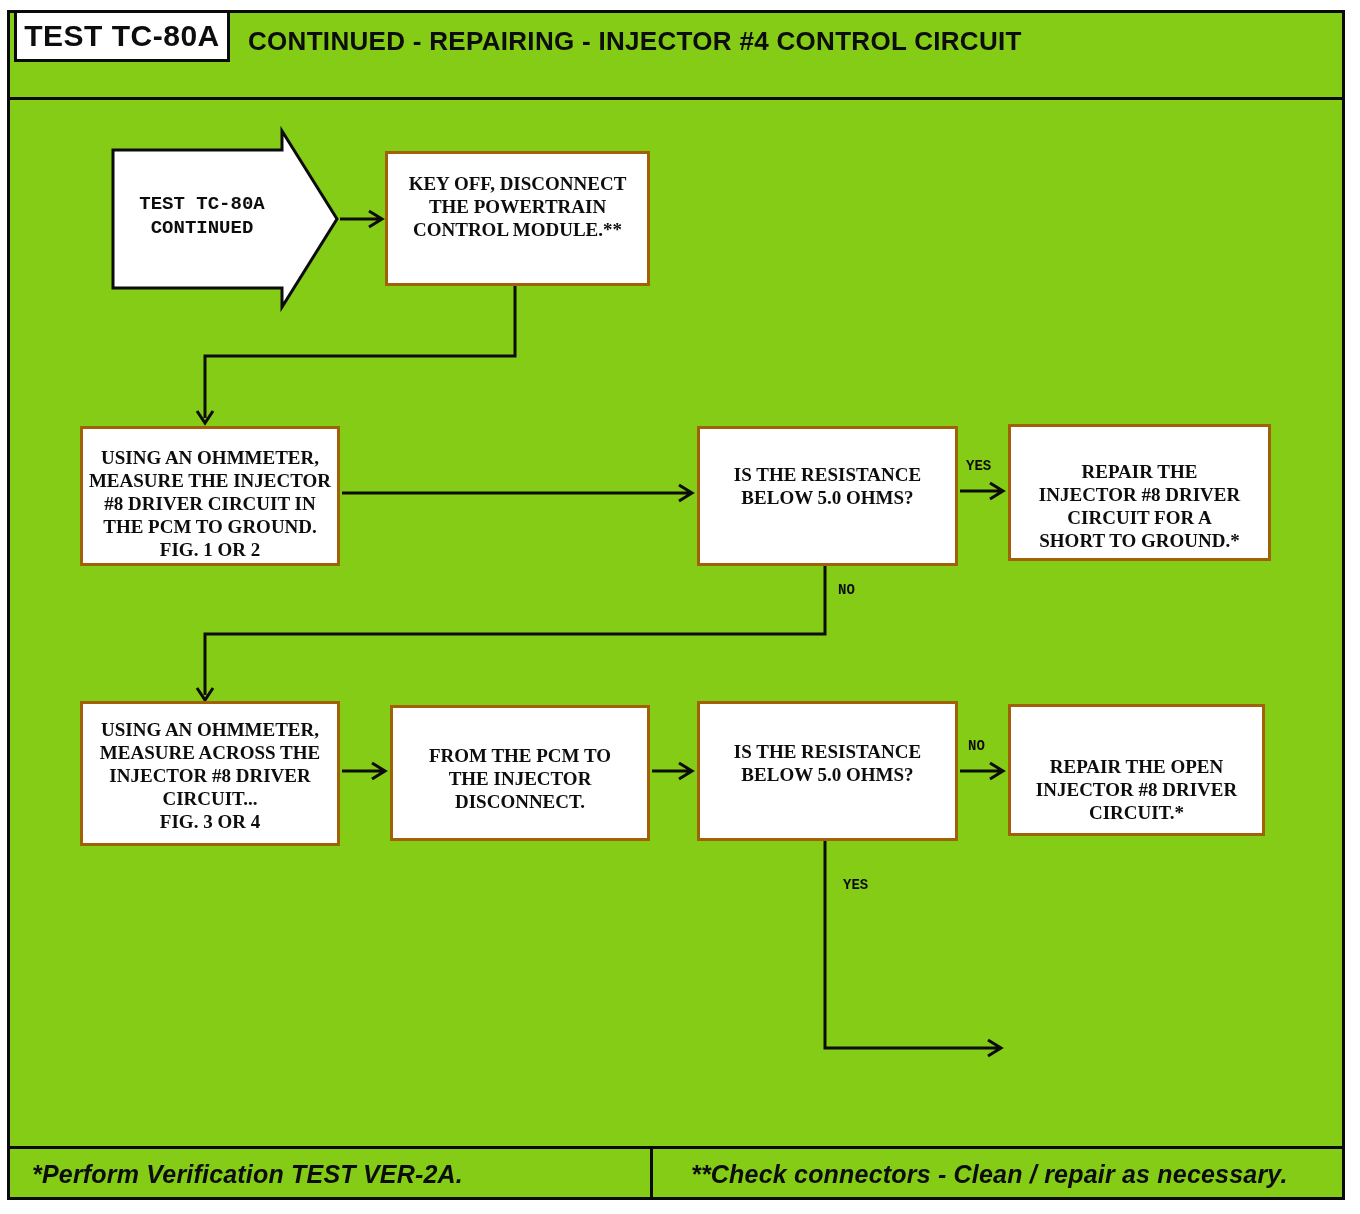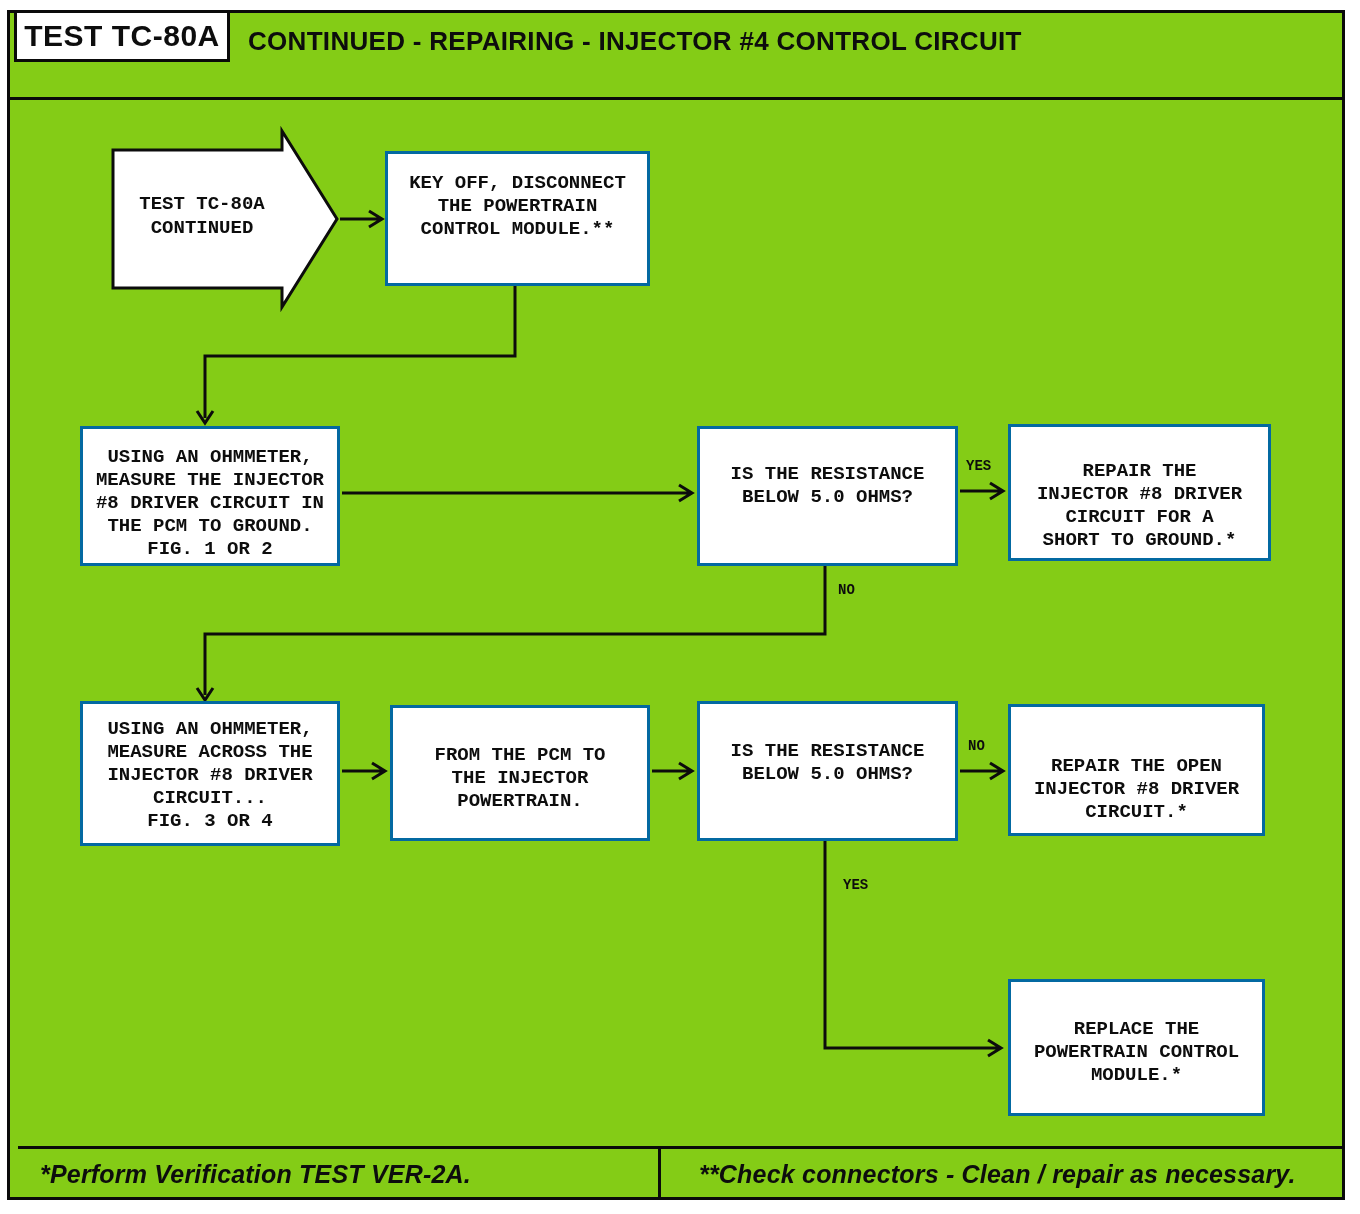--- a/index.html
+++ b/index.html
@@ -6,28 +6,28 @@
   body{width:1360px;height:1214px;position:relative;font-family:"Liberation Sans",sans-serif;color:#0d0d0d;}
   .page{position:absolute;left:7px;top:10px;width:1338px;height:1190px;border:3px solid #0a0a0a;box-sizing:border-box;background:#84cc16;}
   
   .header{position:relative;height:84px;border-bottom:3px solid #0a0a0a;}
   .title-box{position:absolute;left:4px;top:-3px;width:216px;height:52px;border:3px solid #0a0a0a;box-sizing:border-box;background:#fff;
              display:flex;align-items:center;justify-content:center;font-weight:bold;font-size:30px;letter-spacing:.5px;}
   .page-title{position:absolute;left:238px;top:13px;font-weight:bold;font-size:26px;letter-spacing:.3px;}
   
   .flow{position:relative;height:1046px;overflow:hidden;}
   .flow svg{position:absolute;left:0;top:0;}
-  .box{position:absolute;border:3px solid #0369a1;box-sizing:border-box;background:#fff;
-       font-family:Liberation Mono, monospace;font-weight:700;font-size:19px;line-height:23px;
+  .box{position:absolute;border:3px solid #a16207;box-sizing:border-box;background:#fff;
+       font-family:Liberation Serif, serif;font-weight:700;font-size:19px;line-height:23px;
        text-align:center;white-space:pre-line;}
   .branch-label{position:absolute;font-family:"Liberation Mono","DejaVu Sans Mono",monospace;font-weight:700;font-size:14px;}
   .start-text{position:absolute;left:106px;top:92px;width:172px;text-align:center;
        font-family:"Liberation Mono","DejaVu Sans Mono",monospace;font-weight:700;font-size:19px;line-height:24px;white-space:pre-line;}
   
-  .footer{position:relative;height:50px;border-top:3px solid #0a0a0a;display:flex;align-items:stretch;margin-left:8px;}
+  .footer{position:relative;height:50px;border-top:3px solid #0a0a0a;display:flex;align-items:stretch;}
   .footer-cell{display:flex;align-items:center;font-weight:bold;font-style:italic;font-size:25px;letter-spacing:.2px;}
   .footer-left{width:640px;padding-left:22px;box-sizing:border-box;}
   .footer-divider{width:3px;background:#0a0a0a;}
   .footer-right{flex:1;padding-left:38px;}
 </style>
 </head>
 <body>
 
 <div class="page">
 
@@ -87,32 +87,29 @@
 SHORT TO GROUND.*</div>
 
     <div class="box" style="left:70px;top:601px;width:260px;height:145px;padding-top:14px;">USING AN OHMMETER,
 MEASURE ACROSS THE
 INJECTOR #8 DRIVER
 CIRCUIT...
 FIG. 3 OR 4</div>
 
     <div class="box" style="left:380px;top:605px;width:260px;height:136px;padding-top:36px;">FROM THE PCM TO
 THE INJECTOR
-POWERTRAIN.</div>
+DISCONNECT.</div>
 
     <div class="box" style="left:687px;top:601px;width:261px;height:140px;padding-top:36px;">IS THE RESISTANCE
 BELOW 5.0 OHMS?</div>
 
     <div class="box" style="left:998px;top:604px;width:257px;height:132px;padding-top:48px;">REPAIR THE OPEN
 INJECTOR #8 DRIVER
 CIRCUIT.*</div>
 
-    <div class="box" style="left:998px;top:879px;width:257px;height:137px;padding-top:36px;">REPLACE THE
-POWERTRAIN CONTROL
-MODULE.*</div>
 
     <div class="branch-label" style="left:956px;top:358px;">YES</div>
     <div class="branch-label" style="left:828px;top:482px;">NO</div>
     <div class="branch-label" style="left:958px;top:638px;">NO</div>
     <div class="branch-label" style="left:833px;top:777px;">YES</div>
   </div>
 
   <div class="footer">
     <div class="footer-cell footer-left">*Perform Verification TEST VER-2A.</div>
     <div class="footer-divider"></div>

